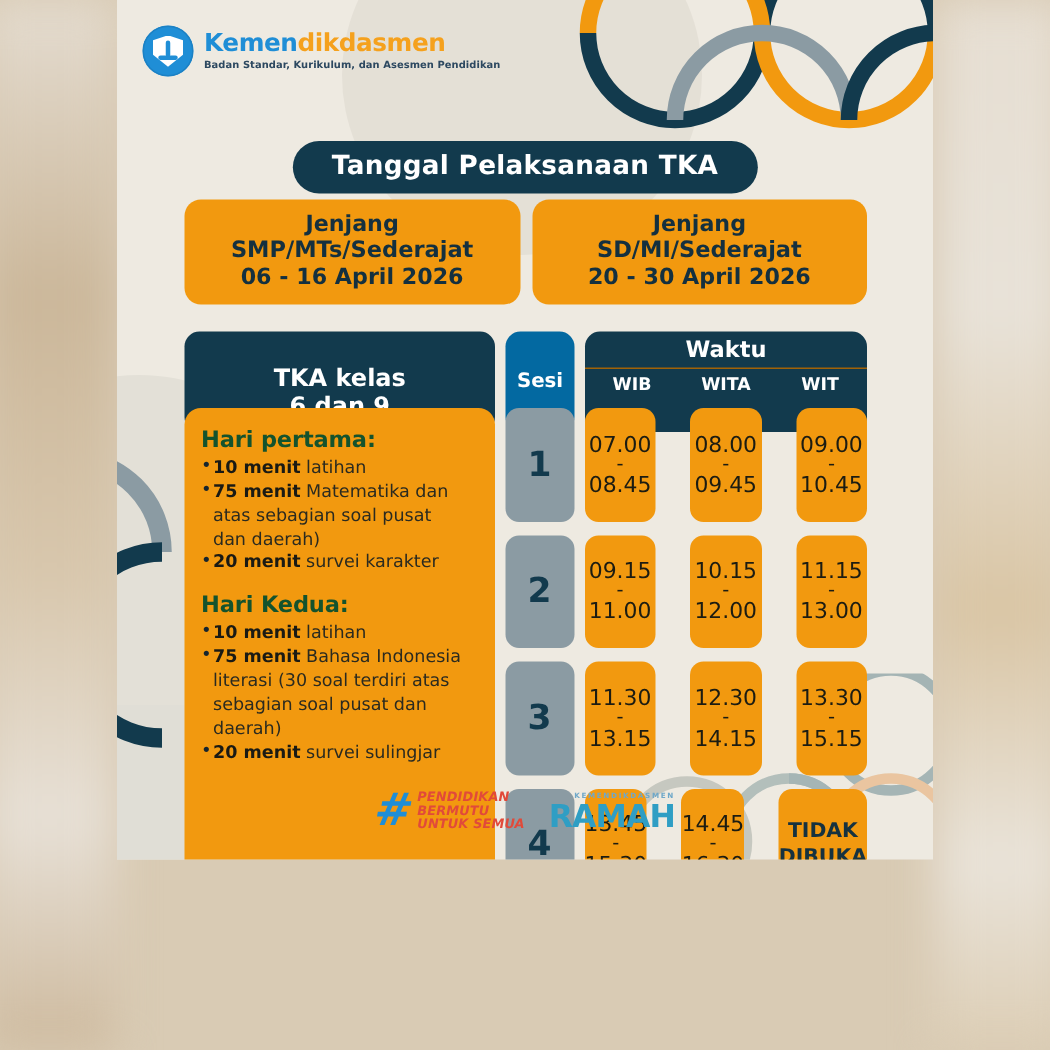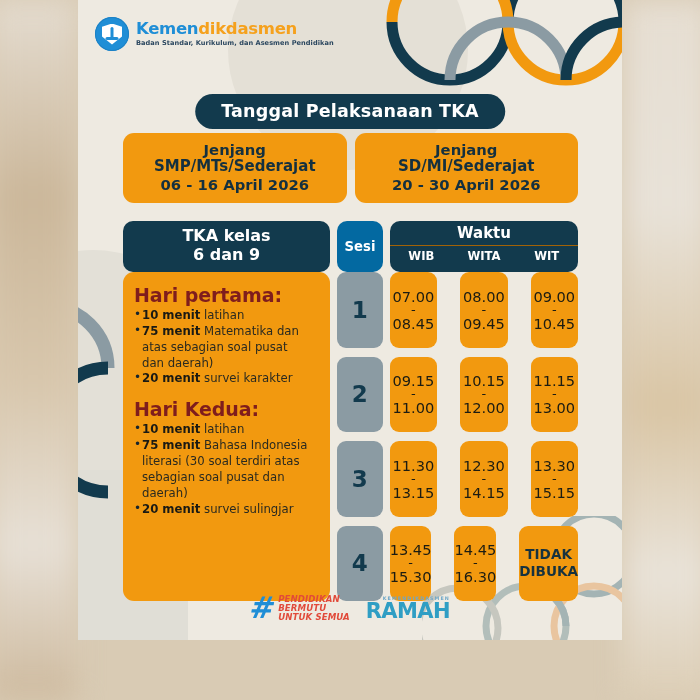--- a/index.html
+++ b/index.html
@@ -23,21 +23,21 @@
   }
   .gutter.left{ left:-10px;
     background:linear-gradient(180deg,#e4dcd0 0%, #cbb79a 28%, #d8c7ad 55%, #e7e0d6 78%, #cdb99d 100%);
   }
   .gutter.right{ right:-10px;
     background:linear-gradient(180deg,#e6ded2 0%, #e8e2d8 30%, #d9c5a4 58%, #e9e3d9 82%, #dccdb4 100%);
   }
   
   .card{
     position:absolute;
-    left:78px; top:0; width:544px; height:640px;
+    left:78px; top:0; width:544px; height:573px;
     background:#eeeae1;
     overflow:hidden;
     z-index:1;
   }
   .deco-wrap{ position:absolute; inset:0; overflow:hidden; }
 
   
   .soft-circle{
     position:absolute; border-radius:50%;
     background:#e4e0d6;
@@ -111,21 +111,21 @@
   .jenjang .l3{ font-size:14.8px; }
 
   
   .thead{
     position:absolute; left:45px; top:221px; width:455px;
     display:flex; gap:7px; z-index:6;
   }
   .th-left{
     width:207px; background:#123a4d; color:#fff;
     border-radius:10px; text-align:center;
-    padding:6px 0 8px; line-height:1.16;
+    padding:22px 0 8px; line-height:1.16;
     font-weight:bold; font-size:16px;
   }
   .th-sesi{
     width:46px; background:#0369a1; color:#fff;
     border-radius:10px;
     display:flex; align-items:center; justify-content:center;
     font-weight:bold; font-size:13.2px;
   }
   .th-waktu{
     flex:1; background:#123a4d; color:#fff;
@@ -149,21 +149,21 @@
   .body-row{
     position:absolute; left:45px; top:272px; width:455px;
     display:flex; gap:7px; z-index:6;
   }
   .info-panel{
     width:207px; background:#f2990f; color:#16252e;
     border-radius:11px;
     padding:12px 11px 12px 11px;
   }
   .info-h{
-    font-size:19px; font-weight:bold; color:#7f1d1d;
+    font-size:15px; font-weight:bold; color:#14532d;
     margin-bottom:2px; letter-spacing:-.1px;
   }
   .info-h.second{ margin-top:12px; }
   .info-li{
     font-size:11.7px; line-height:1.27;
     padding-left:8px; position:relative; margin-bottom:1px;
     color:#2a2a20;
   }
   .info-li:before{
     content:"•"; position:absolute; left:0; top:-1px;

